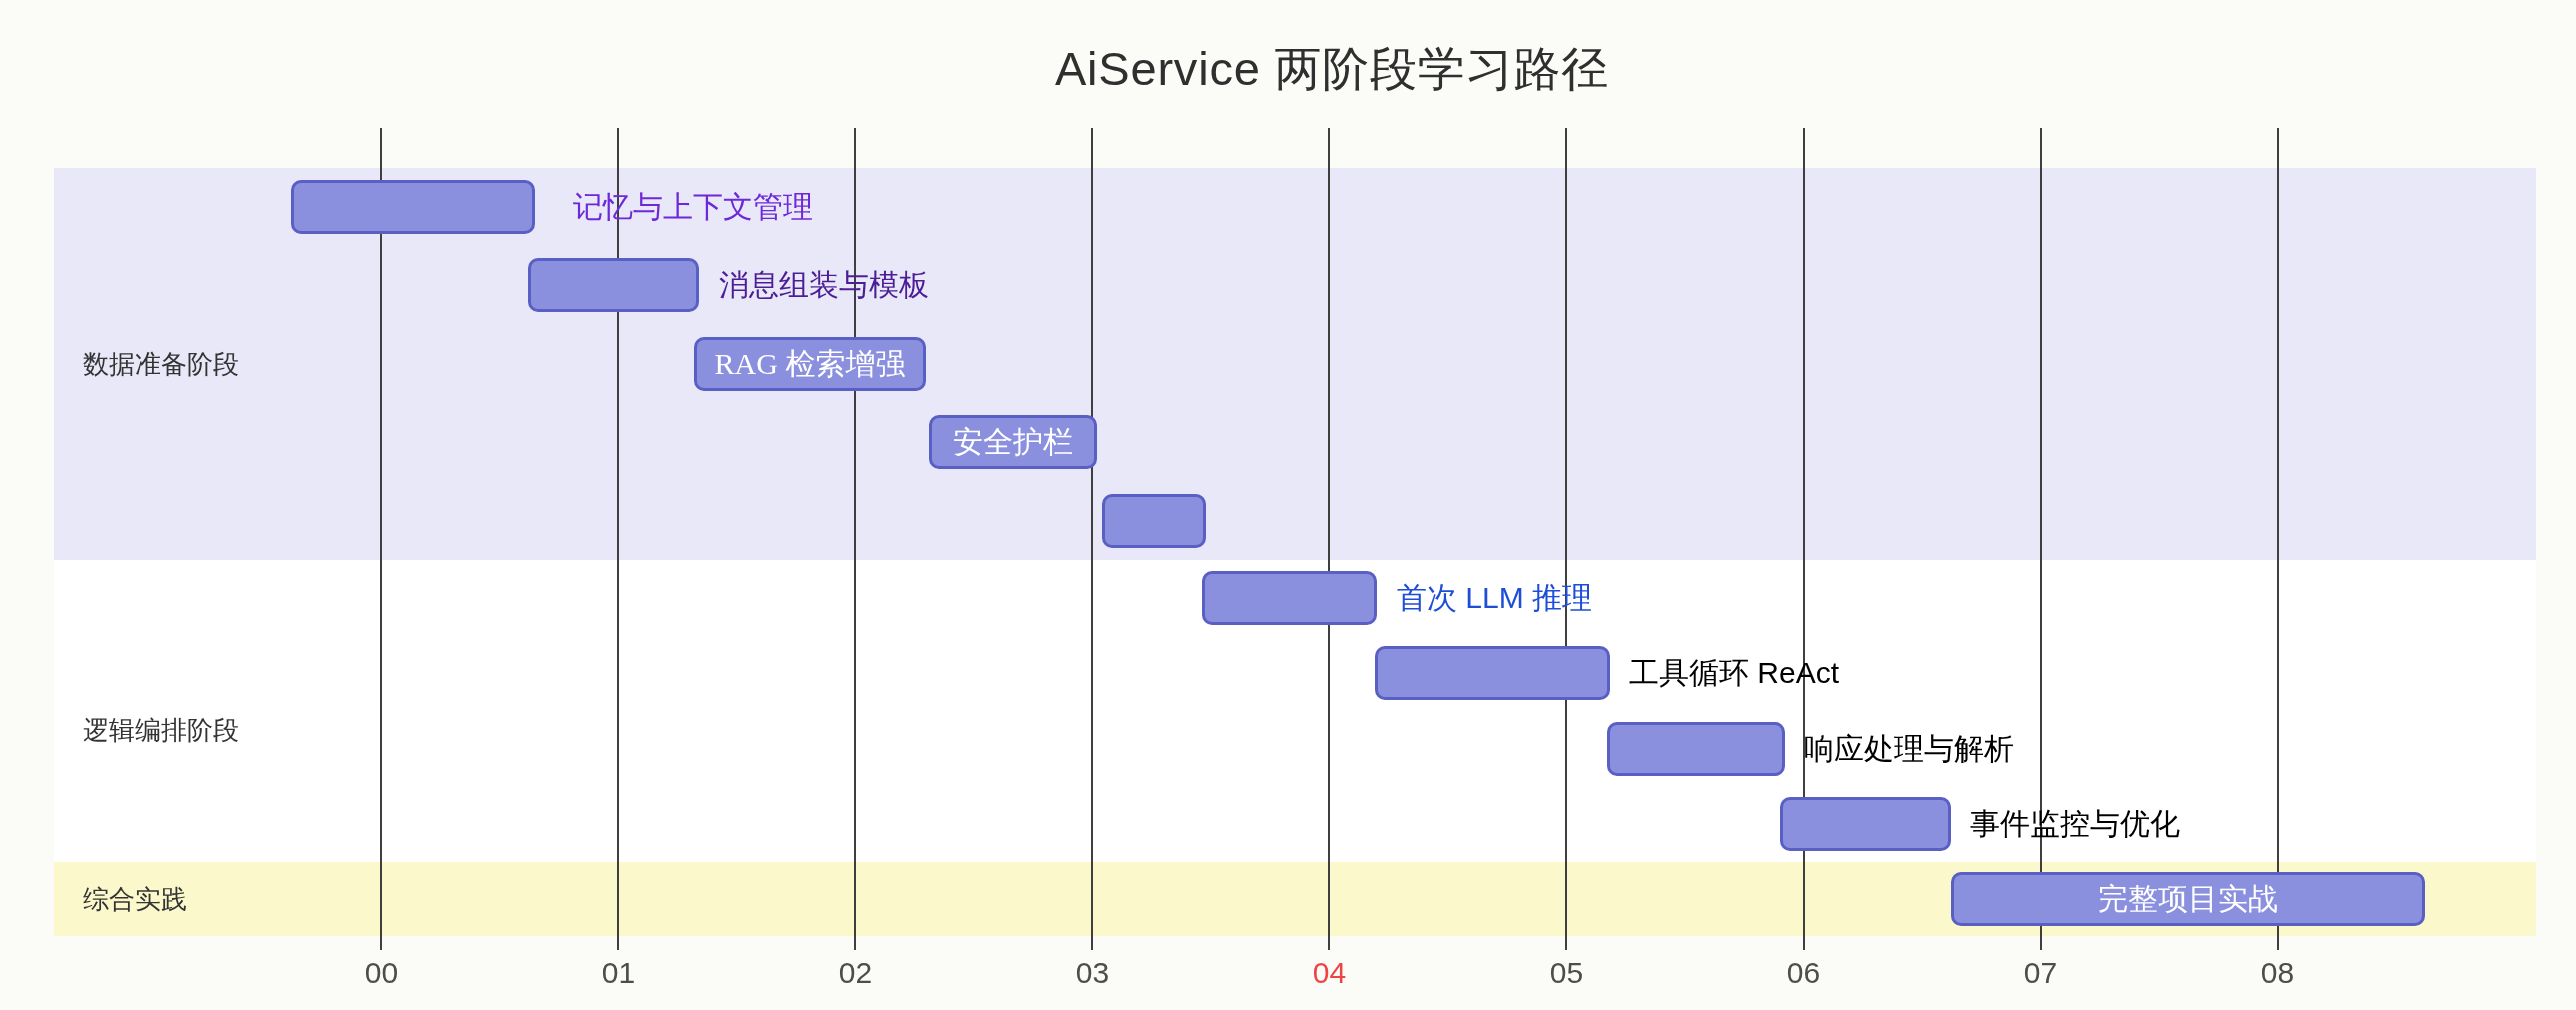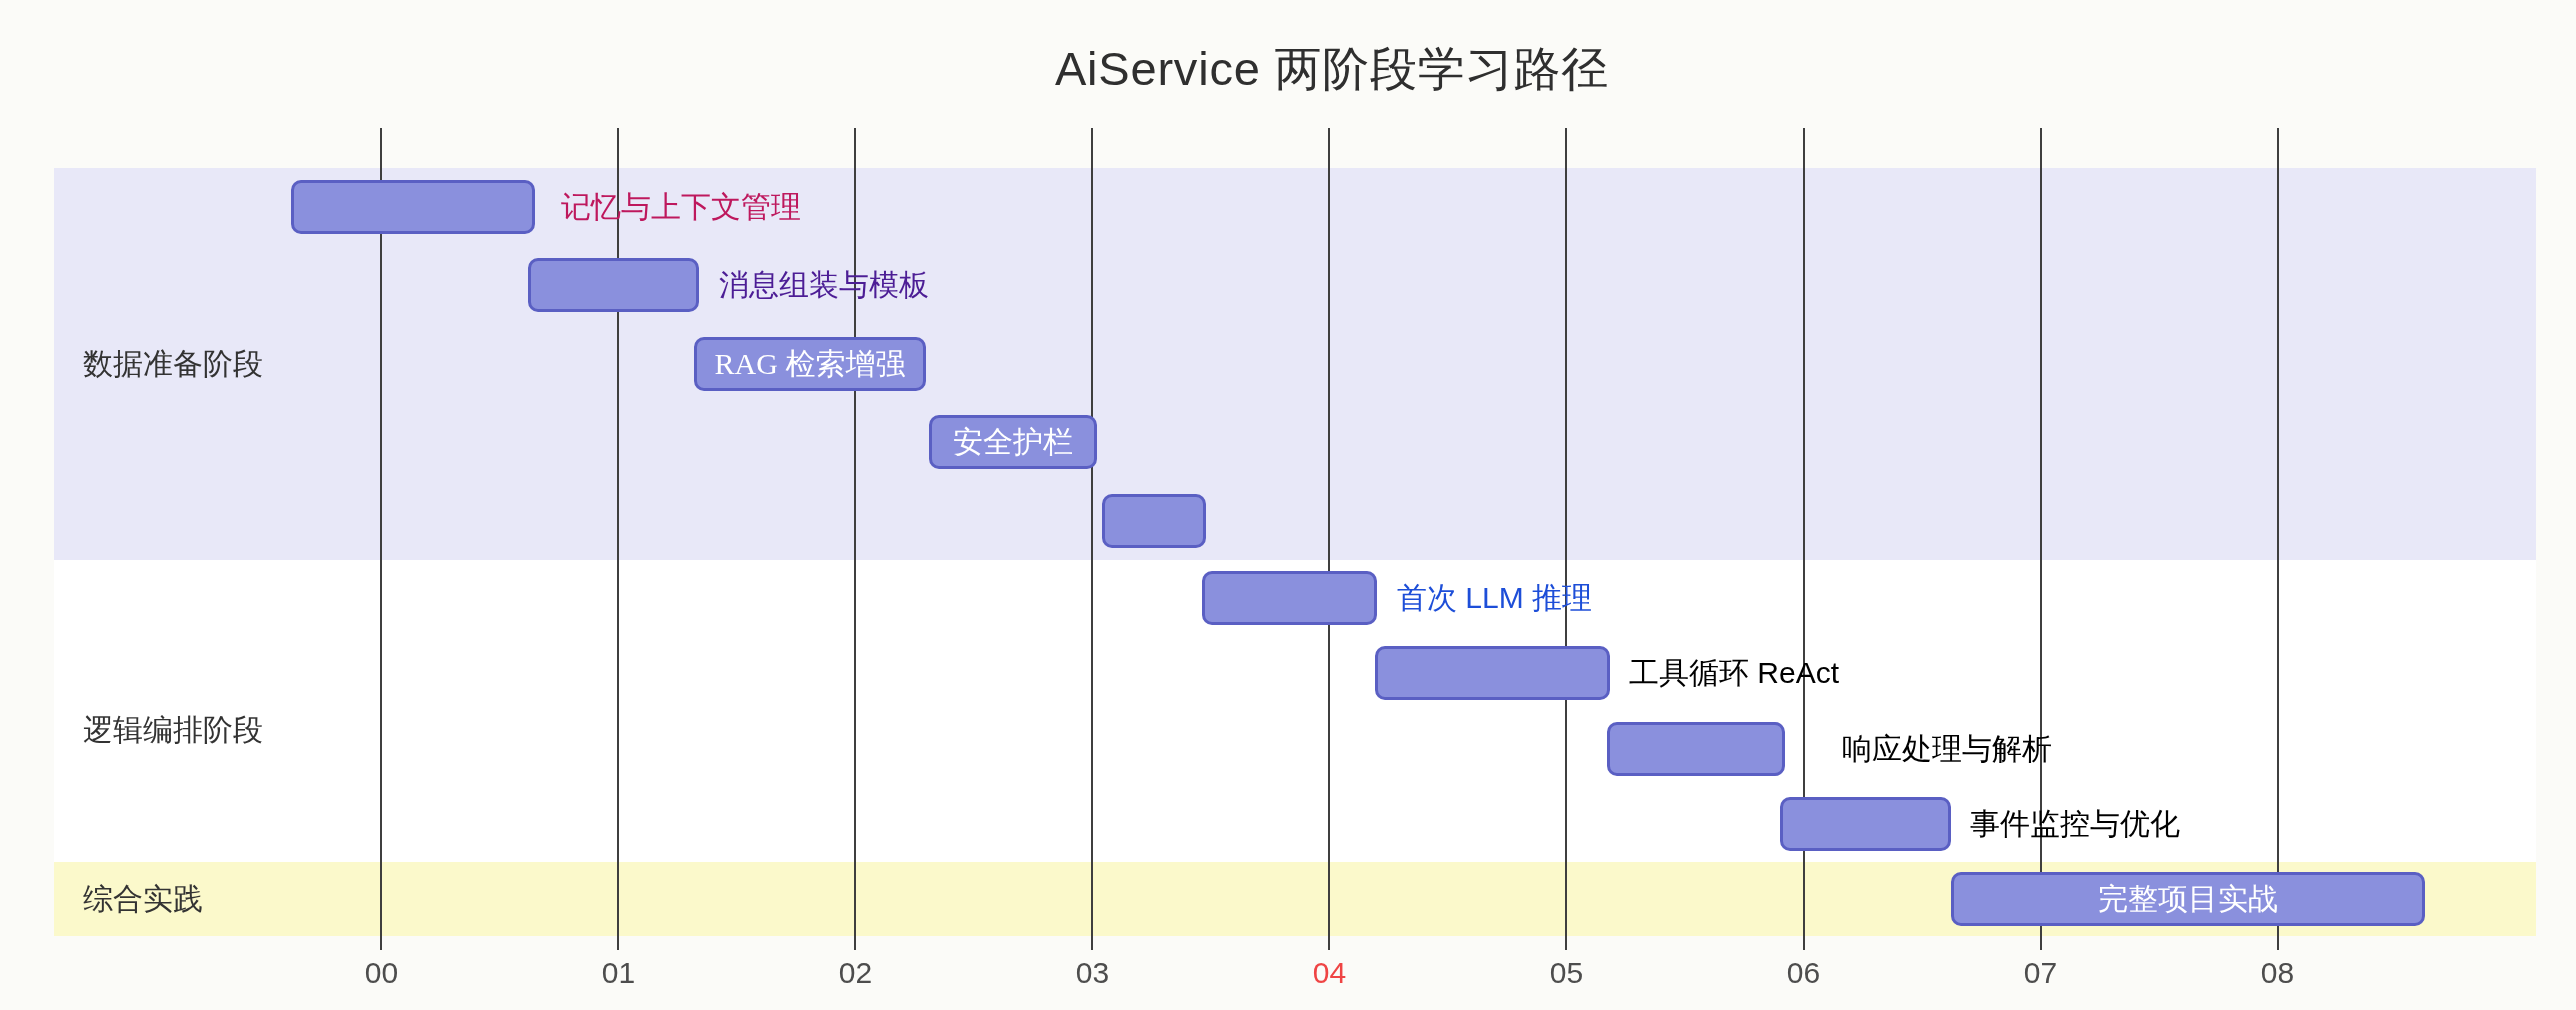--- a/index.html
+++ b/index.html
@@ -40,21 +40,21 @@
     position: absolute;
     width: 121px;
     text-align: center;
     font-size: 30px;
   }
   .section-label {
     position: absolute;
     left: 83px;
     display: flex;
     align-items: center;
-    font-size: 30px;
+    font-size: 26px;
     white-space: nowrap;
   }
   .gantt-bar {
     position: absolute;
     box-sizing: border-box;
     height: 54px;
     border-style: solid;
     border-width: 3.8px;
     border-radius: 10px;
     display: flex;
@@ -97,35 +97,35 @@
     <div class="axis-label" style="left: 1269px; top: 956px; color: #ef4444;">04</div>
     <div class="grid-line" style="left: 1565px; top: 128px; height: 822px; background: rgb(63, 63, 63);"></div>
     <div class="axis-label" style="left: 1506px; top: 956px; color: rgb(77, 77, 77);">05</div>
     <div class="grid-line" style="left: 1803px; top: 128px; height: 822px; background: rgb(63, 63, 63);"></div>
     <div class="axis-label" style="left: 1743px; top: 956px; color: rgb(77, 77, 77);">06</div>
     <div class="grid-line" style="left: 2040px; top: 128px; height: 822px; background: rgb(63, 63, 63);"></div>
     <div class="axis-label" style="left: 1980px; top: 956px; color: rgb(77, 77, 77);">07</div>
     <div class="grid-line" style="left: 2277px; top: 128px; height: 822px; background: rgb(63, 63, 63);"></div>
     <div class="axis-label" style="left: 2217px; top: 956px; color: rgb(77, 77, 77);">08</div>
     <div class="gantt-bar" style="left: 291px; top: 180px; width: 244px; background: rgb(138, 144, 221); border-color: rgb(90, 95, 195);"></div>
-    <div class="bar-label-outside" style="left: 561px; top: 180px; height: 54px; color: #be185d;">记忆与上下文管理</div>
+    <div class="bar-label-outside" style="left: 573px; top: 180px; height: 54px; color: #6d28d9;">记忆与上下文管理</div>
     <div class="gantt-bar" style="left: 528px; top: 258px; width: 171px; background: rgb(138, 144, 221); border-color: rgb(90, 95, 195);"></div>
     <div class="bar-label-outside" style="left: 719px; top: 258px; height: 54px; color: #4c1d95;">消息组装与模板</div>
     <div class="gantt-bar" style="left: 694px; top: 337px; width: 232px; background: rgb(138, 144, 221); border-color: rgb(90, 95, 195);">
       <span class="bar-label-inside" style="color: rgb(255, 255, 255);">RAG 检索增强</span>
     </div>
     <div class="gantt-bar" style="left: 929px; top: 415px; width: 168px; background: rgb(138, 144, 221); border-color: rgb(90, 95, 195);">
       <span class="bar-label-inside" style="color: rgb(255, 255, 255);">安全护栏</span>
     </div>
     <div class="gantt-bar" style="left: 1102px; top: 494px; width: 104px; background: rgb(138, 144, 221); border-color: rgb(90, 95, 195);"></div>
     <div class="gantt-bar" style="left: 1202px; top: 571px; width: 175px; background: rgb(138, 144, 221); border-color: rgb(90, 95, 195);"></div>
     <div class="bar-label-outside" style="left: 1397px; top: 571px; height: 54px; color: #1d4ed8;">首次 LLM 推理</div>
     <div class="gantt-bar" style="left: 1375px; top: 646px; width: 235px; background: rgb(138, 144, 221); border-color: rgb(90, 95, 195);"></div>
     <div class="bar-label-outside" style="left: 1629px; top: 646px; height: 54px; color: rgb(0, 0, 0);">工具循环 ReAct</div>
     <div class="gantt-bar" style="left: 1607px; top: 722px; width: 178px; background: rgb(138, 144, 221); border-color: rgb(90, 95, 195);"></div>
-    <div class="bar-label-outside" style="left: 1804px; top: 722px; height: 54px; color: rgb(0, 0, 0); padding-left: 38px;">响应处理与解析</div>
+    <div class="bar-label-outside" style="left: 1804px; top: 722px; height: 54px; color: rgb(0, 0, 0);">响应处理与解析</div>
     <div class="gantt-bar" style="left: 1780px; top: 797px; width: 171px; background: rgb(138, 144, 221); border-color: rgb(90, 95, 195);"></div>
     <div class="bar-label-outside" style="left: 1970px; top: 797px; height: 54px; color: rgb(0, 0, 0);">事件监控与优化</div>
     <div class="gantt-bar" style="left: 1951px; top: 872px; width: 474px; background: rgb(138, 144, 221); border-color: rgb(90, 95, 195);">
       <span class="bar-label-inside" style="color: rgb(255, 255, 255);">完整项目实战</span>
     </div>
   </div>
 
 
 </body></html>

